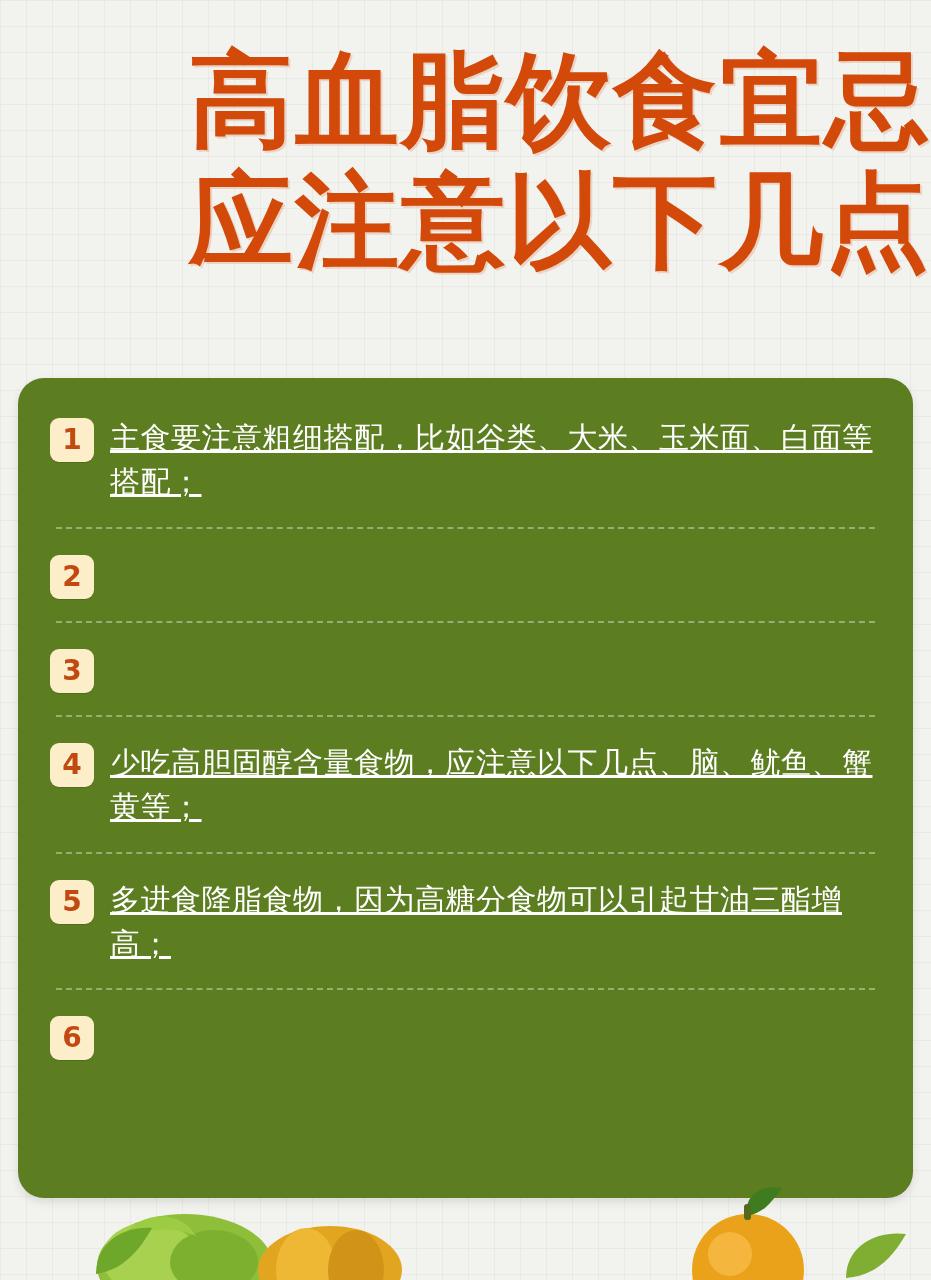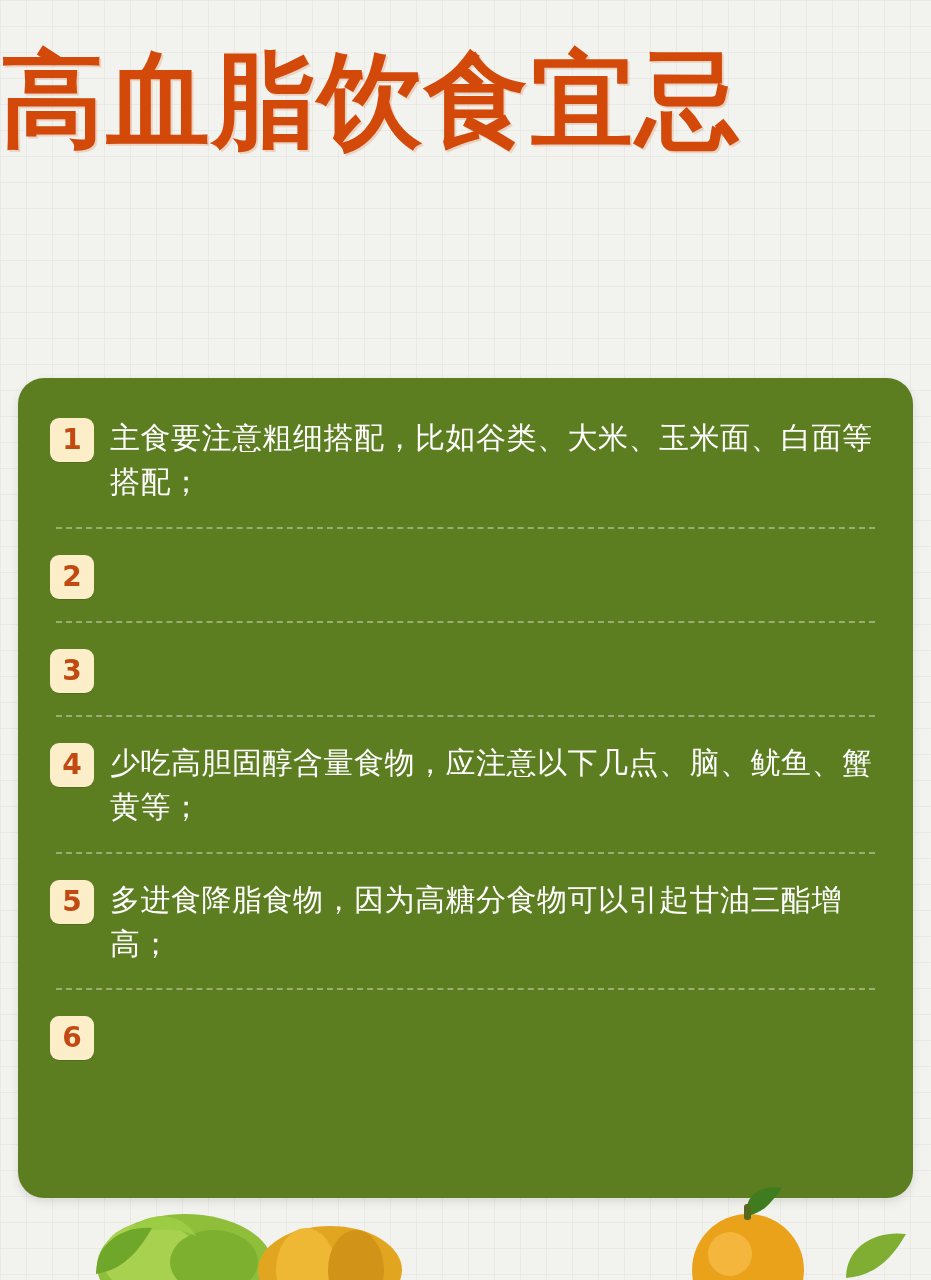--- a/index.html
+++ b/index.html
@@ -29,21 +29,21 @@
     width: 931px;
     height: 1280px;
   }
 
   
   .title-block {
     position: absolute;
     top: 40px;
     left: 0;
     width: 931px;
-    text-align: left;
+    text-align: right;
   }
   .title-line {
     font-family: "DejaVu Sans", "Liberation Sans", sans-serif;
     font-weight: bold;
     color: #d2490a;
     font-size: 104px;
     line-height: 1.16;
     letter-spacing: 2px;
     white-space: nowrap;
     text-shadow: 2px 2px 0 rgba(210,73,10,0.18);
@@ -85,20 +85,21 @@
     margin-right: 16px;
     box-shadow: 0 1px 0 rgba(0,0,0,0.12);
   }
   .item-text {
     color: #ffffff;
     font-size: 30px;
     line-height: 1.48;
     letter-spacing: 0.5px;
     font-family: "DejaVu Sans", "Liberation Sans", sans-serif;
     padding-top: 2px;
+    text-decoration: underline;
   }
   .divider {
     height: 0;
     border-top: 2px dashed rgba(255,255,255,0.38);
     margin: 22px 8px 22px 8px;
   }
 
   
   .veggies {
     position: absolute;
@@ -110,20 +111,21 @@
   }
 </style>
 </head>
 <body>
 
 <div class="page">
   <div class="bg-texture"></div>
 
   <div class="title-block">
     <div class="title-line">高血脂饮食宜忌</div>
+    <div class="title-line">应注意以下几点</div>
   </div>
 
   <div class="card">
     <div class="card-inner">
 
       <div class="item">
         <div class="badge">1</div>
         <div class="item-text">主食要注意粗细搭配，比如谷类、大米、玉米面、白面等搭配；</div>
       </div>
       <div class="divider"></div>

